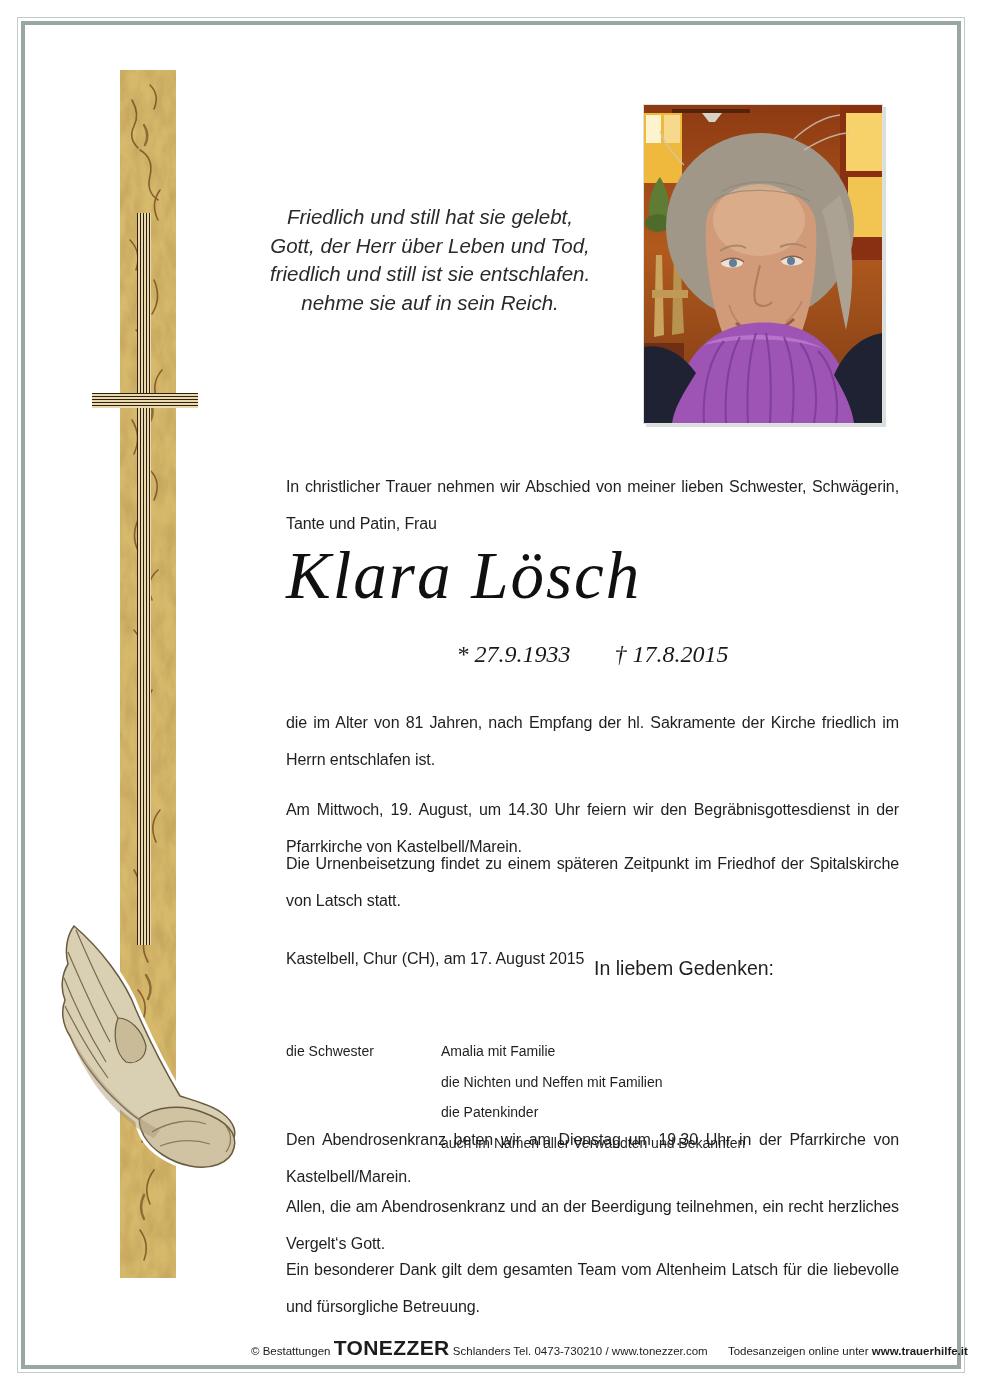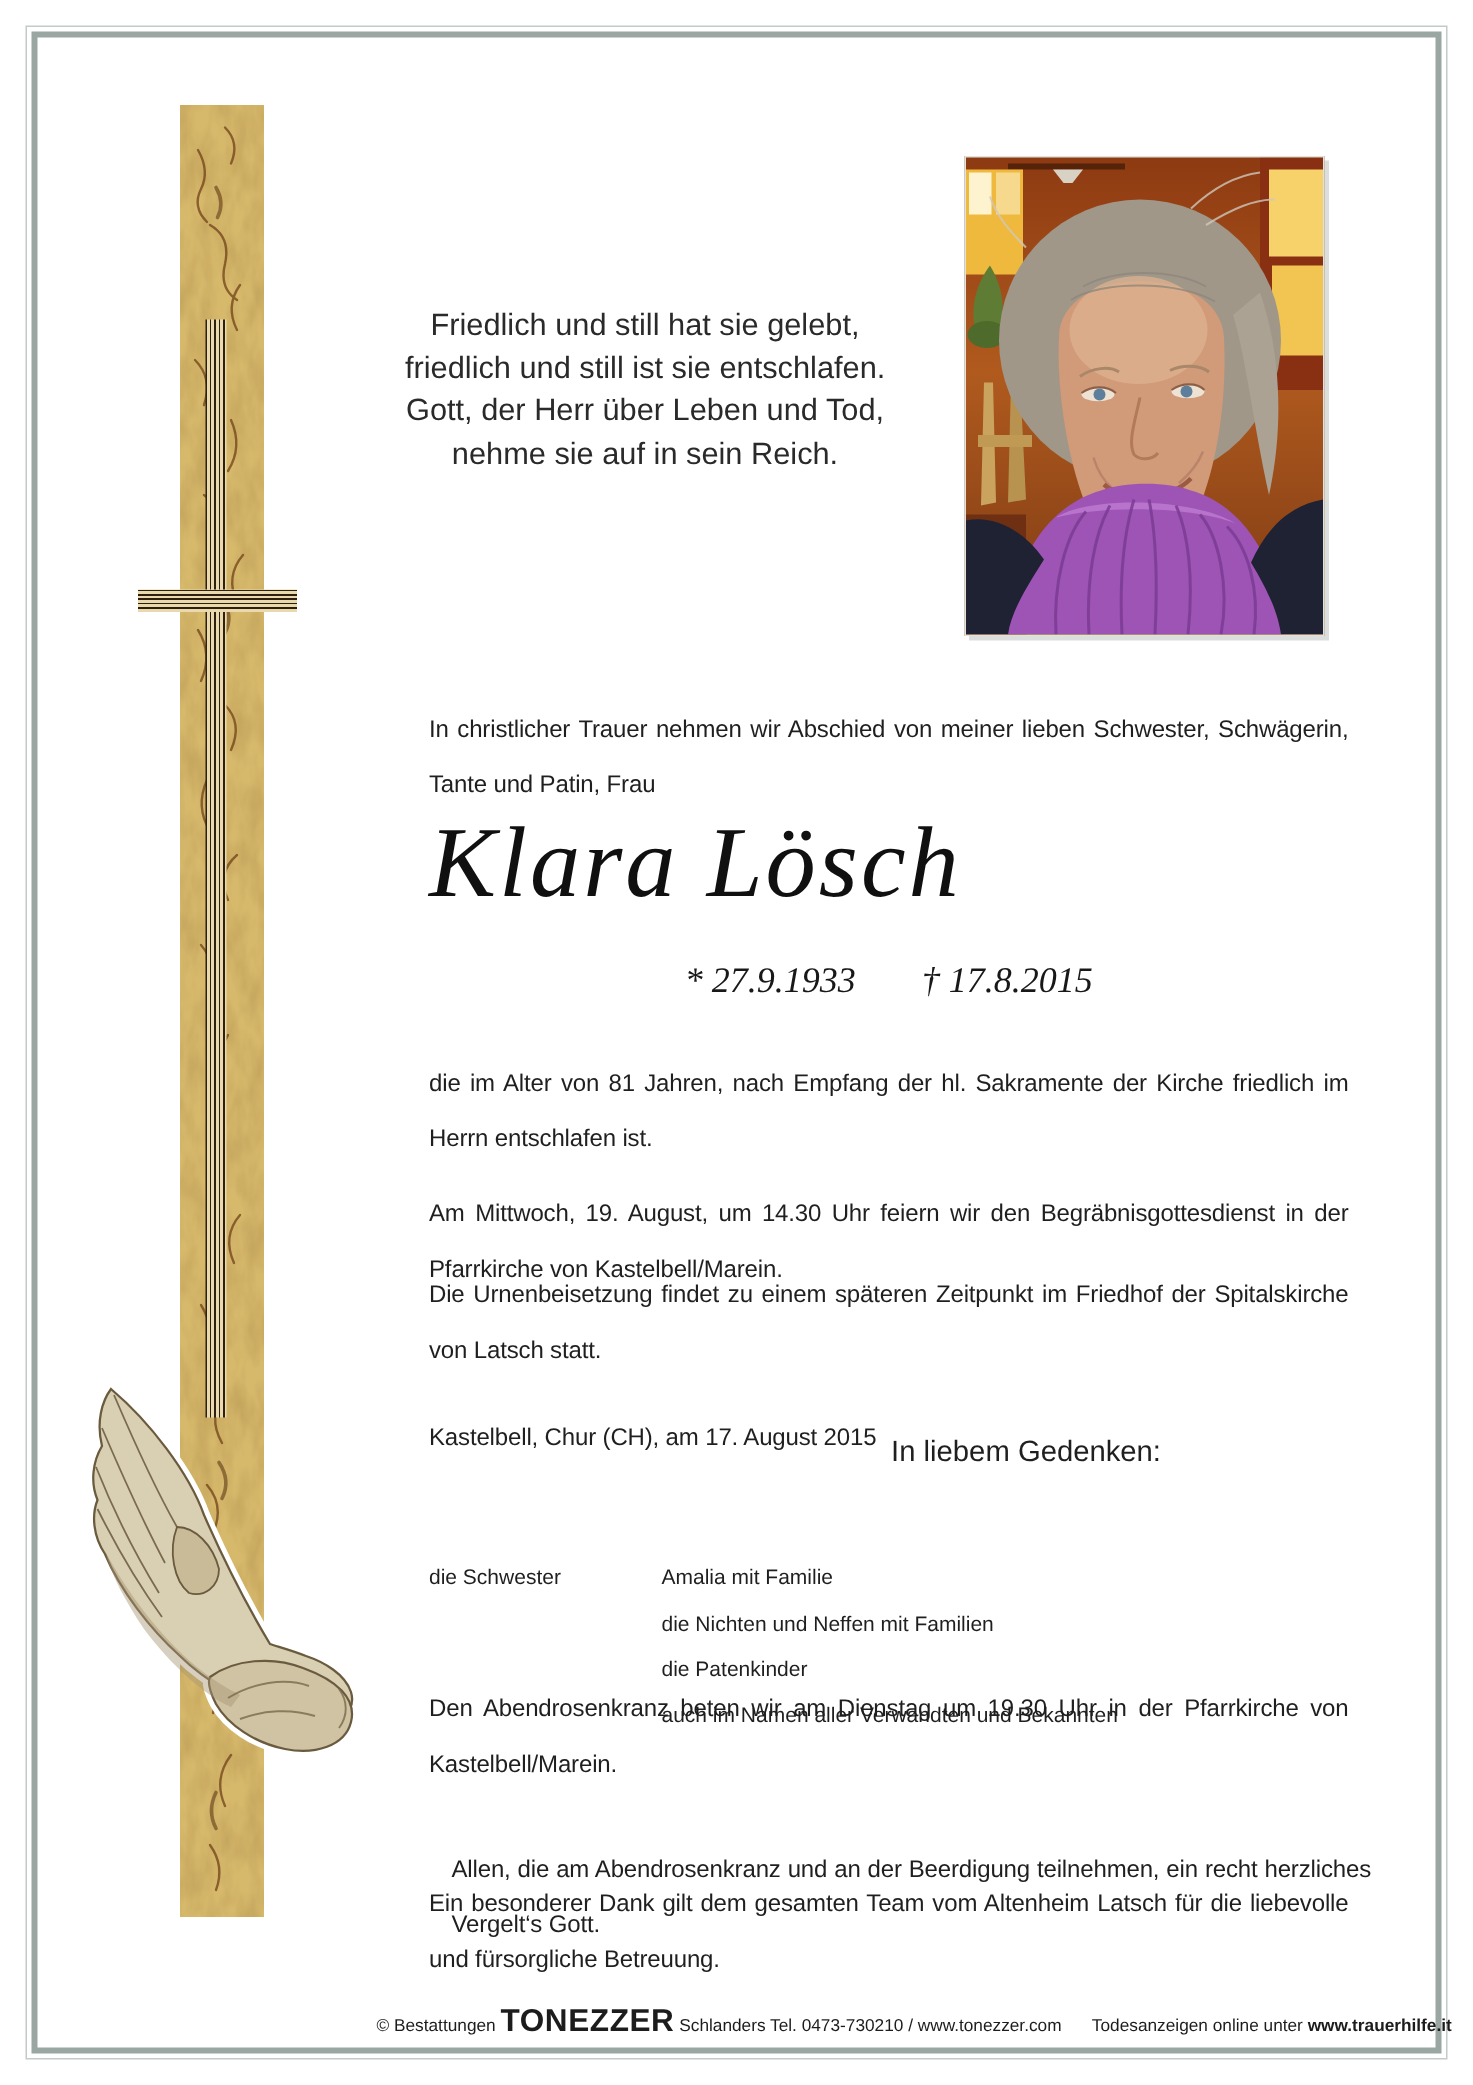--- a/index.html
+++ b/index.html
@@ -34,21 +34,21 @@
     border:1px solid #dfe3df; box-shadow:3px 3px 0 rgba(150,160,155,.35);
     overflow:hidden; background:#a2541c;
   }
   .photo svg { display:block; width:100%; height:100%; }
 
   .tx { position:absolute; left:286px; width:613px; font-size:16px; line-height:37px; letter-spacing:-0.1px; }
   .just { text-align:justify; }
 
   .poem {
     position:absolute; left:270px; top:203px; width:320px;
-    font-size:20.5px; line-height:28.6px; color:#2a2a2a;
+    font-style:italic; font-size:20.5px; line-height:28.6px; color:#2a2a2a;
     text-align:center;
   }
   .poem div { white-space:nowrap; }
 
   .intro { top:468px; }
 
   .name {
     position:absolute; left:286px; top:534px; width:613px; text-align:left;
     font-family:"Liberation Serif", serif; font-style:italic; font-weight:400;
     font-size:67px; line-height:1.25; letter-spacing:2px; color:#101010;
@@ -61,21 +61,21 @@
 
   .para-age      { top:704px; }
   .para-funeral1 { top:791px; }
   .para-funeral2 { top:845px; }
   .dateline      { top:940px; }
   .remembrance   { position:absolute; left:286px; top:955px; width:488px; text-align:right;
                    font-size:19.5px; line-height:27px; }
   .mourners      { position:absolute; left:286px; top:1036px; width:613px; font-size:14px; line-height:30.5px; }
   .mrow .mlabel  { display:inline-block; width:155px; }
   .para-rosary   { top:1121px; }
-  .para-thanks1  { top:1228px;margin-left:15px; }
+  .para-thanks1  { top:1188px; }
   .para-thanks2  { top:1251px; }
 
   .footer {
     position:absolute; left:251px; top:1336px; width:700px; text-align:center;
     font-size:11.5px; color:#1c1c1c; white-space:nowrap;
   }
   .footer .brand { font-size:21px; letter-spacing:0.4px;font-weight:bold; }
   .footer .gap   { display:inline-block; width:14px; }
   .footer .bold  { font-weight:bold; }
 </style>
@@ -240,22 +240,22 @@
         <path d="M192,318 C196,288 188,260 174,246"></path>
       </g>
 
       <path d="M0,318 L0,242 C18,238 38,248 52,268 C38,290 30,304 28,318 Z" fill="#1f2233"></path>
       <path d="M238,318 L238,228 C215,232 200,248 190,270 C202,290 208,304 210,318 Z" fill="#1f2233"></path>
     </svg>
   </div>
 
   <div class="poem">
     <div>Friedlich und still hat sie gelebt,</div>
+    <div>Gott, der Herr über Leben und Tod,</div>
     <div>friedlich und still ist sie entschlafen.</div>
-    <div>Gott, der Herr über Leben und Tod,</div>
     <div>nehme sie auf in sein Reich.</div>
   </div>
 
   <div class="tx just intro">In christlicher Trauer nehmen wir Abschied von meiner lieben Schwester, Schwägerin, Tante und Patin, Frau</div>
 
   <div class="name">Klara Lösch</div>
 
   <div class="dates">
     <span>* 27.9.1933</span>
     <span>† 17.8.2015</span>

